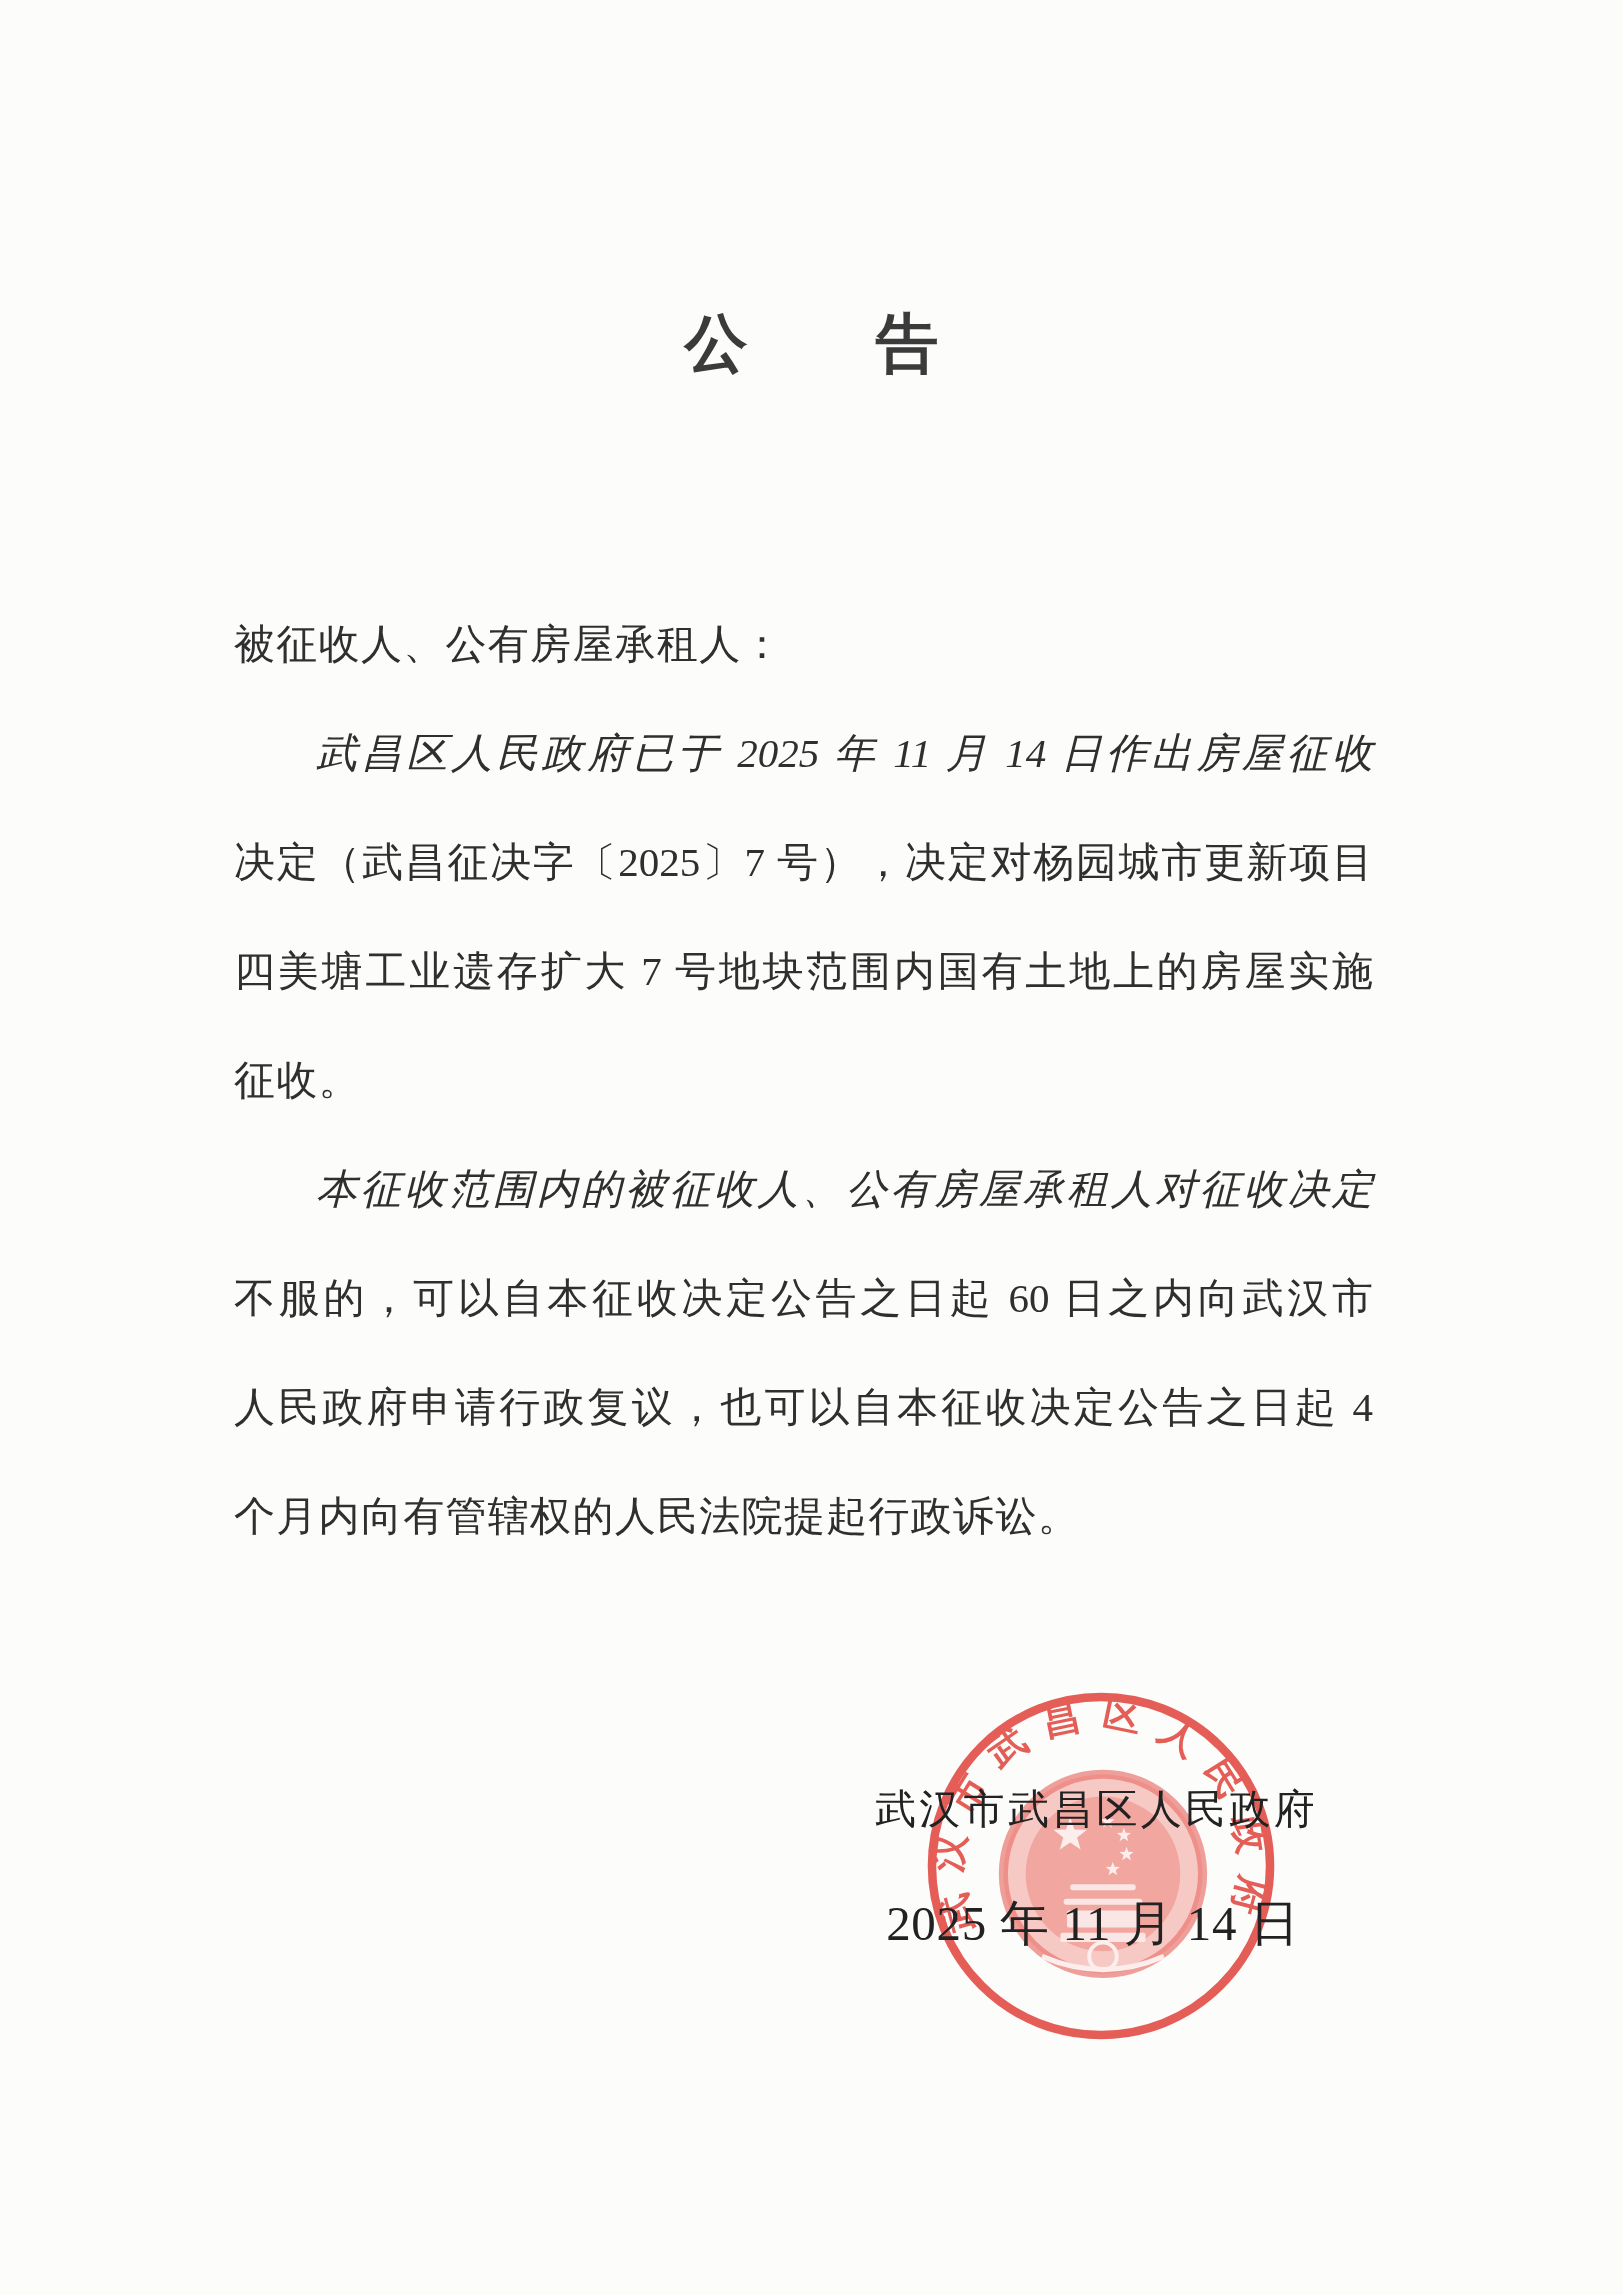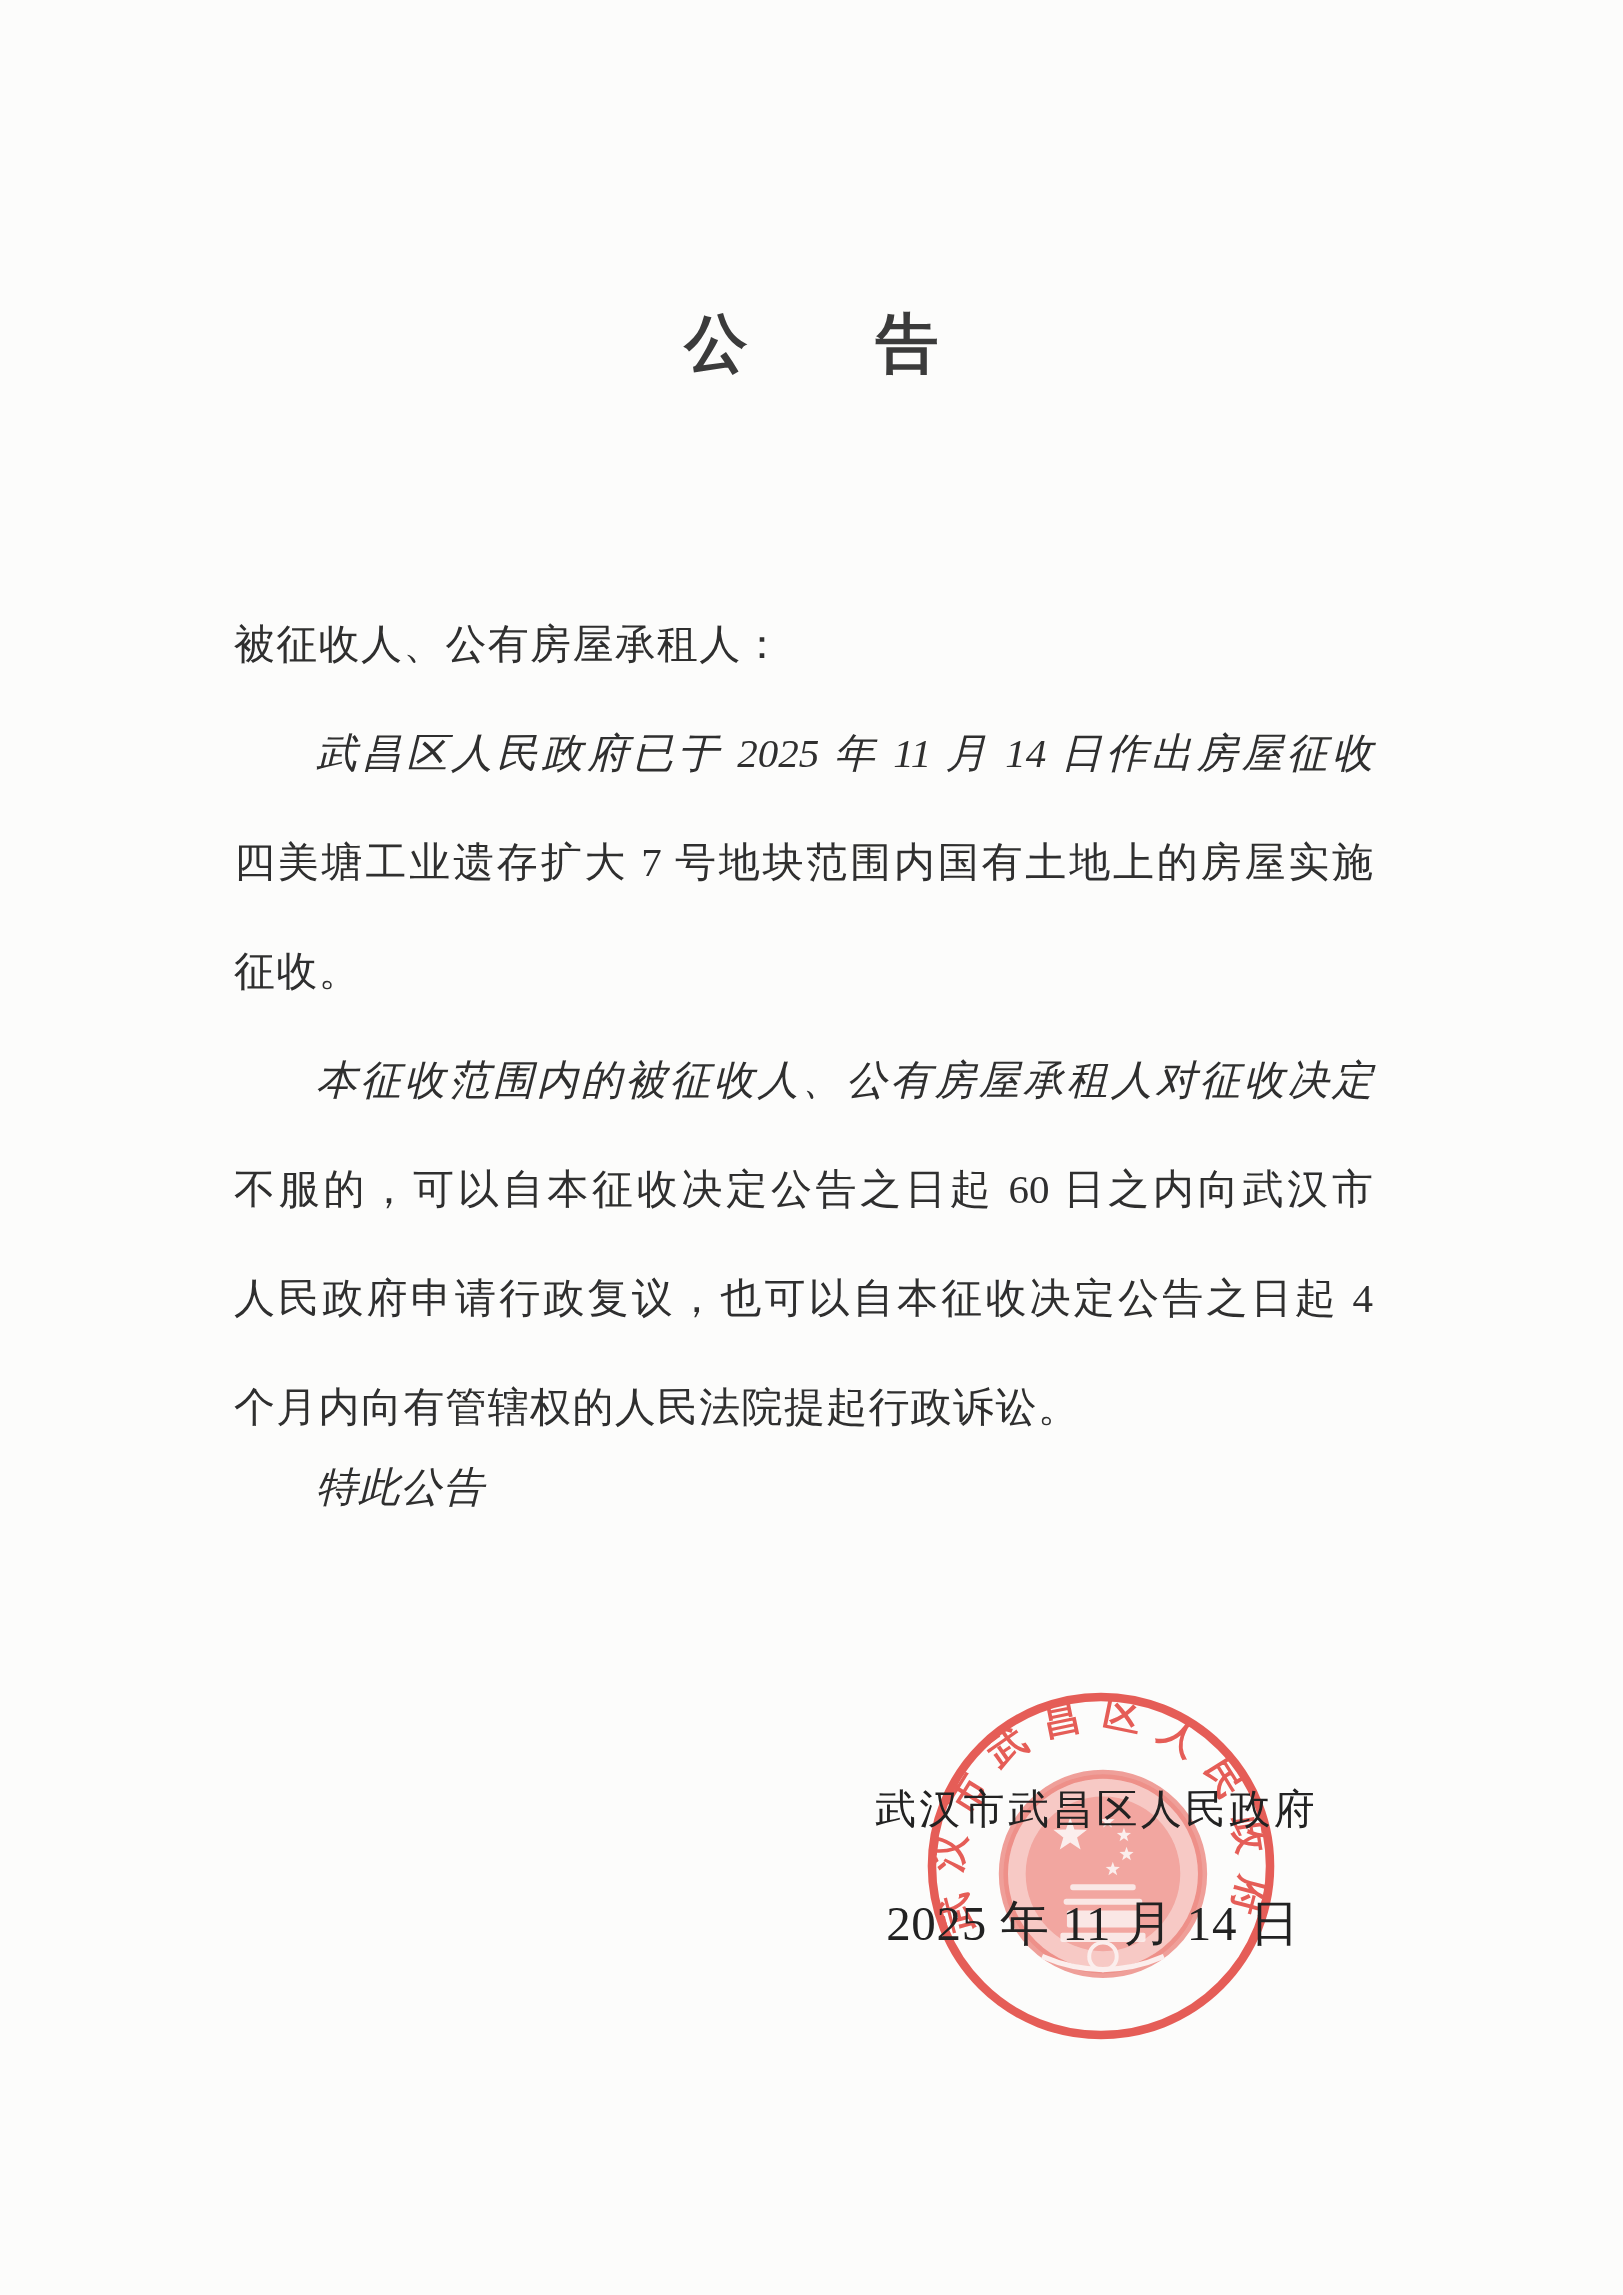--- a/index.html
+++ b/index.html
@@ -66,27 +66,27 @@
 <div class="page">
 
   <div class="title-row">
     <span>公</span>
     <span>告</span>
   </div>
 
   <div class="body-block">
     <div class="line">被征收人、公有房屋承租人：</div>
     <div class="line indent just">武昌区人民政府已于 2025 年 11 月 14 日作出房屋征收</div>
+    <div class="line just">决定（武昌征决字〔2025〕7 号），决定对杨园城市更新项目</div>
     <div class="line just">四美塘工业遗存扩大 7 号地块范围内国有土地上的房屋实施</div>
     <div class="line">征收。</div>
     <div class="line indent just">本征收范围内的被征收人、公有房屋承租人对征收决定</div>
     <div class="line just">不服的，可以自本征收决定公告之日起 60 日之内向武汉市</div>
     <div class="line just">人民政府申请行政复议，也可以自本征收决定公告之日起 4</div>
     <div class="line">个月内向有管辖权的人民法院提起行政诉讼。</div>
-    <div class="line indent pull-up">特此公告</div>
   </div>
 
   <div class="seal-wrap">
     <svg width="380" height="380" viewBox="0 0 580 580" xmlns="http://www.w3.org/2000/svg">
       <defs>
         <polygon id="star-shape" points="0,-27 6.5,-8.9 25.7,-8.3 10.5,3.4 15.9,21.8 0,11 -15.9,21.8 -10.5,3.4 -25.7,-8.3 -6.5,-8.9"></polygon>
         <path id="ring-text-path" d="M 110.2 402.4 A 212 212 0 1 1 469.8 402.4" fill="none"></path>
       </defs>
 
       <circle cx="290" cy="290" r="258" fill="none" stroke="#e4524b" stroke-width="13"></circle>

